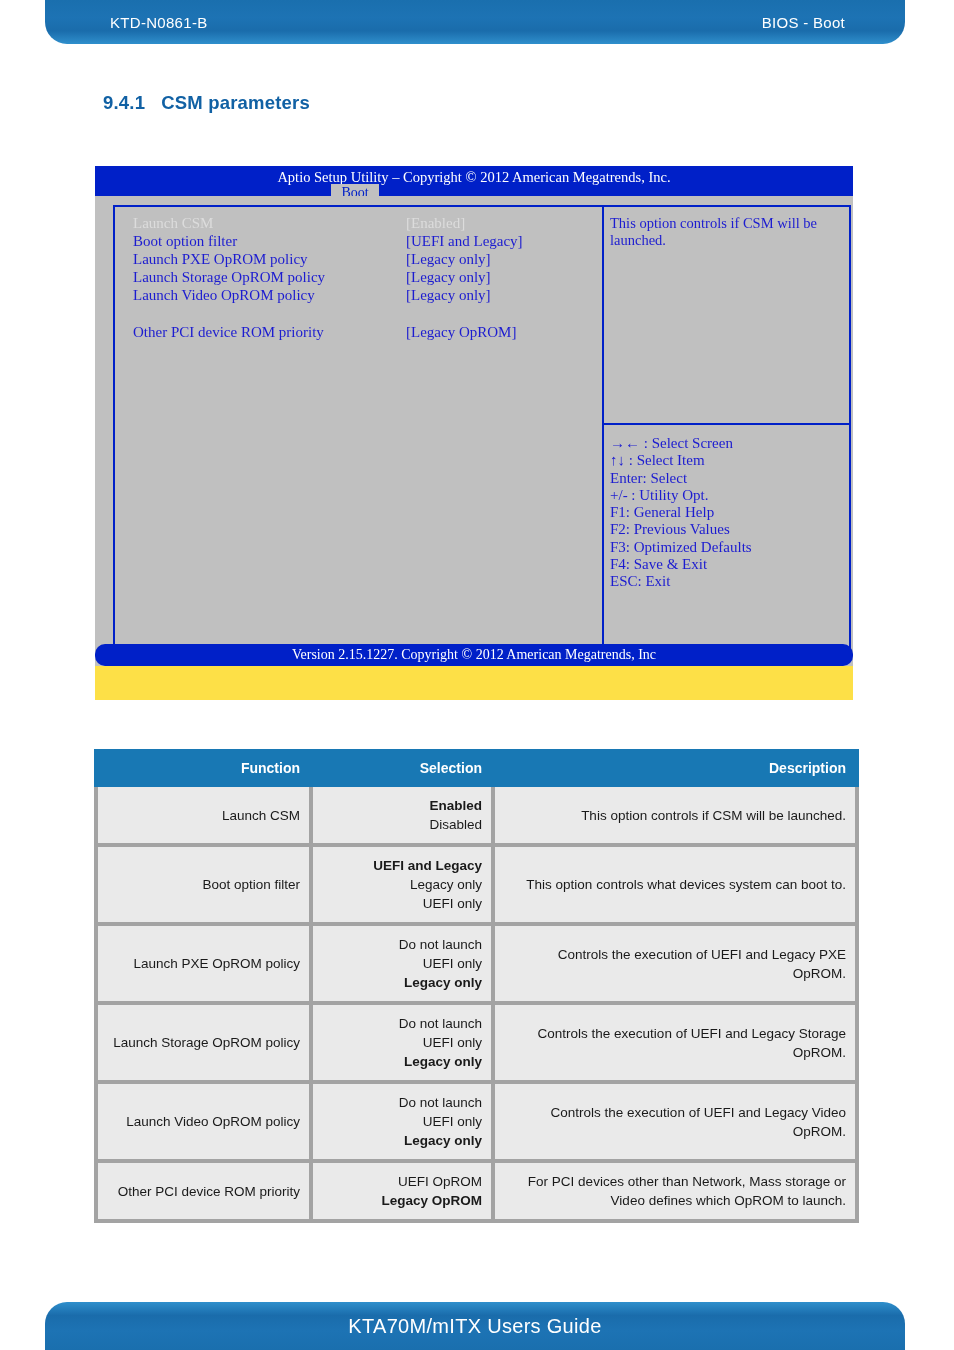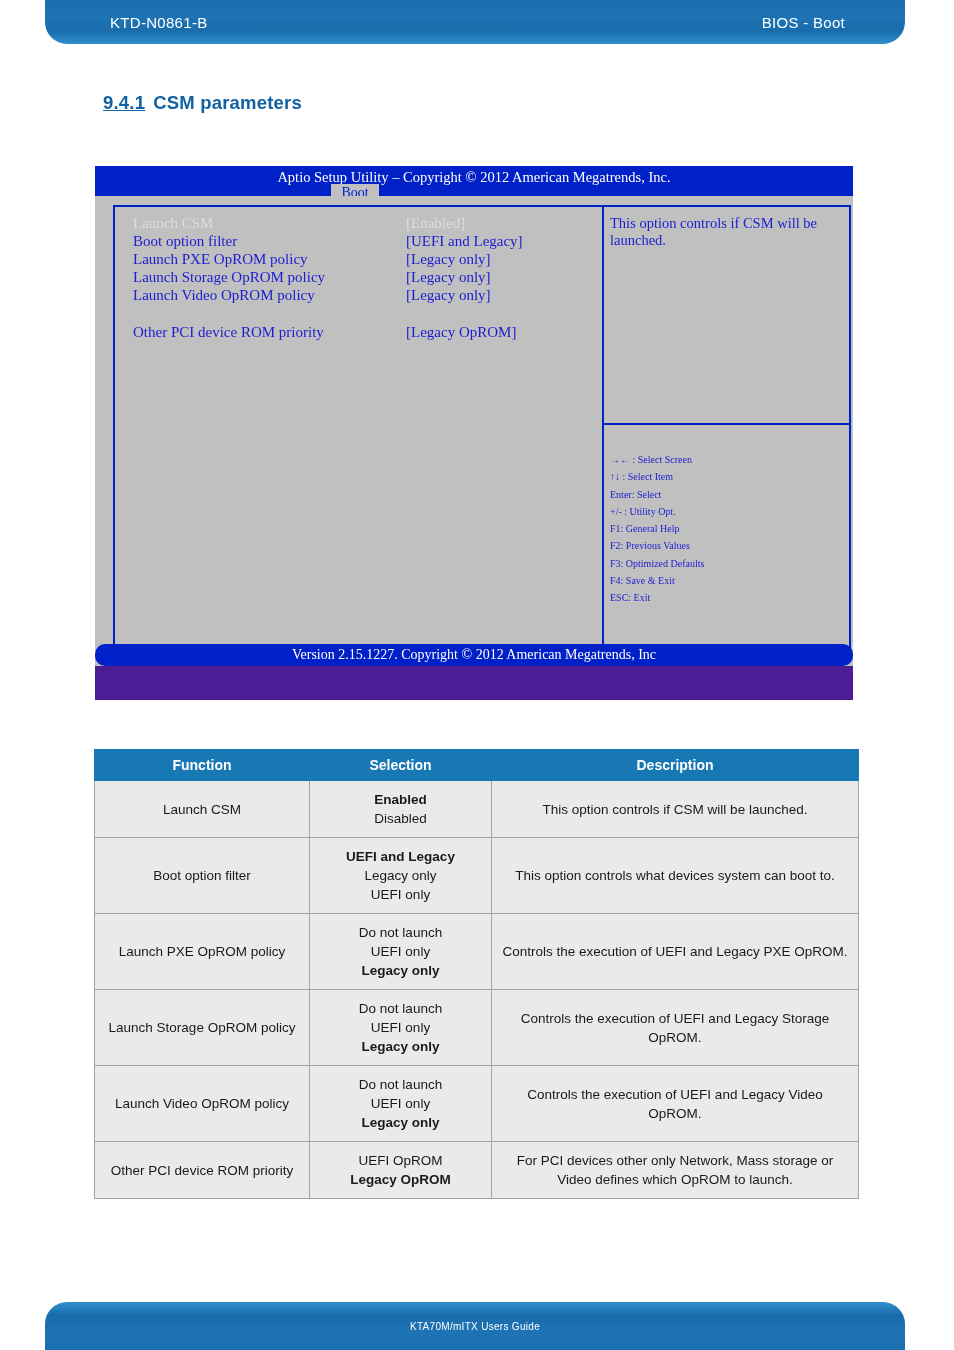--- a/index.html
+++ b/index.html
@@ -36,30 +36,30 @@
   
   .section-heading {
     position: absolute;
     left: 103px;
     top: 92px;
     color: #1161a4;
     font-size: 18.5px;
     font-weight: bold;
     letter-spacing: 0.2px;
   }
-  .section-heading .num { margin-right: 8px; text-decoration: underline; }
+  .section-heading .num { margin-right: 16px; }
 
   
   .bios {
     position: absolute;
     left: 95px;
     top: 166px;
     width: 758px;
     height: 534px;
-    background: #4c1d95;
+    background: #fde047;
     font-family: "Liberation Serif", serif;
     color: #1c1cd0;
   }
   .bios-title {
     height: 30px;
     background: #0020c8;
     color: #ffffff;
     font-size: 14.5px;
     text-align: center;
     line-height: 22px;
@@ -111,23 +111,22 @@
   }
   .bios-help {
     height: 218px;
     border-bottom: 2px solid #0020c8;
     padding: 8px 6px 0 6px;
     font-size: 14.5px;
     line-height: 17px;
   }
   .bios-keys {
     padding: 10px 6px 0 6px;
-    font-size: 10px;
+    font-size: 15px;
     line-height: 17.3px;
-    margin-top: 16px;
   }
   .opt-row {
     display: flex;
     font-size: 15px;
     line-height: 17.5px;
     height: 17.5px;
     margin-bottom: 0.5px;
   }
   .opt-row.spacer { height: 18px; }
   .opt-name  { width: 273px; }
@@ -152,22 +151,22 @@
   .tbl {
     position: absolute;
     left: 94px;
     top: 749px;
     width: 765px;
     border-collapse: collapse;
     font-size: 13.5px;
     color: #1a1a1a;
   }
   .tbl th, .tbl td {
-    border: 1px solid #a3a3a3;
-    text-align: center;
+    border: 4px solid #a3a3a3;
+    text-align: right;
     vertical-align: middle;
   }
   .tbl thead th {
     background: #1878b4;
     color: #ffffff;
     font-weight: bold;
     font-size: 14px;
     padding: 7px 9px;
     border-color: #1878b4;
   }
@@ -190,21 +189,21 @@
     bottom: 0;
     width: 860px;
     height: 48px;
     background: linear-gradient(180deg, #2f8fcc 0%, #1a6cab 28%, #1d73b4 60%, #1a6fae 100%);
     border-top-left-radius: 22px;
     border-top-right-radius: 22px;
     color: #ffffff;
     display: flex;
     align-items: center;
     justify-content: center;
-    font-size: 10px;
+    font-size: 20px;
     letter-spacing: 0.3px;
   }
 </style>
 </head>
 <body>
 
 <div class="page-header">
   <span class="ph-left">KTD-N0861-B</span>
   <span class="ph-right">BIOS - Boot</span>
 </div>
@@ -339,20 +338,20 @@
       </td>
       <td>Controls the execution of UEFI and Legacy Video OpROM.</td>
     </tr>
 
     <tr>
       <td>Other PCI device ROM priority</td>
       <td>
         <span class="sel-line">UEFI OpROM</span>
         <span class="sel-line bold">Legacy OpROM</span>
       </td>
-      <td>For PCI devices other only Network, Mass storage or Video defines which OpROM to launch.</td>
+      <td>For PCI devices other than Network, Mass storage or Video defines which OpROM to launch.</td>
     </tr>
   </tbody>
 </table>
 
 <div class="page-footer">
   <span>KTA70M/mITX Users Guide</span>
 </div>
 
 </body></html>

